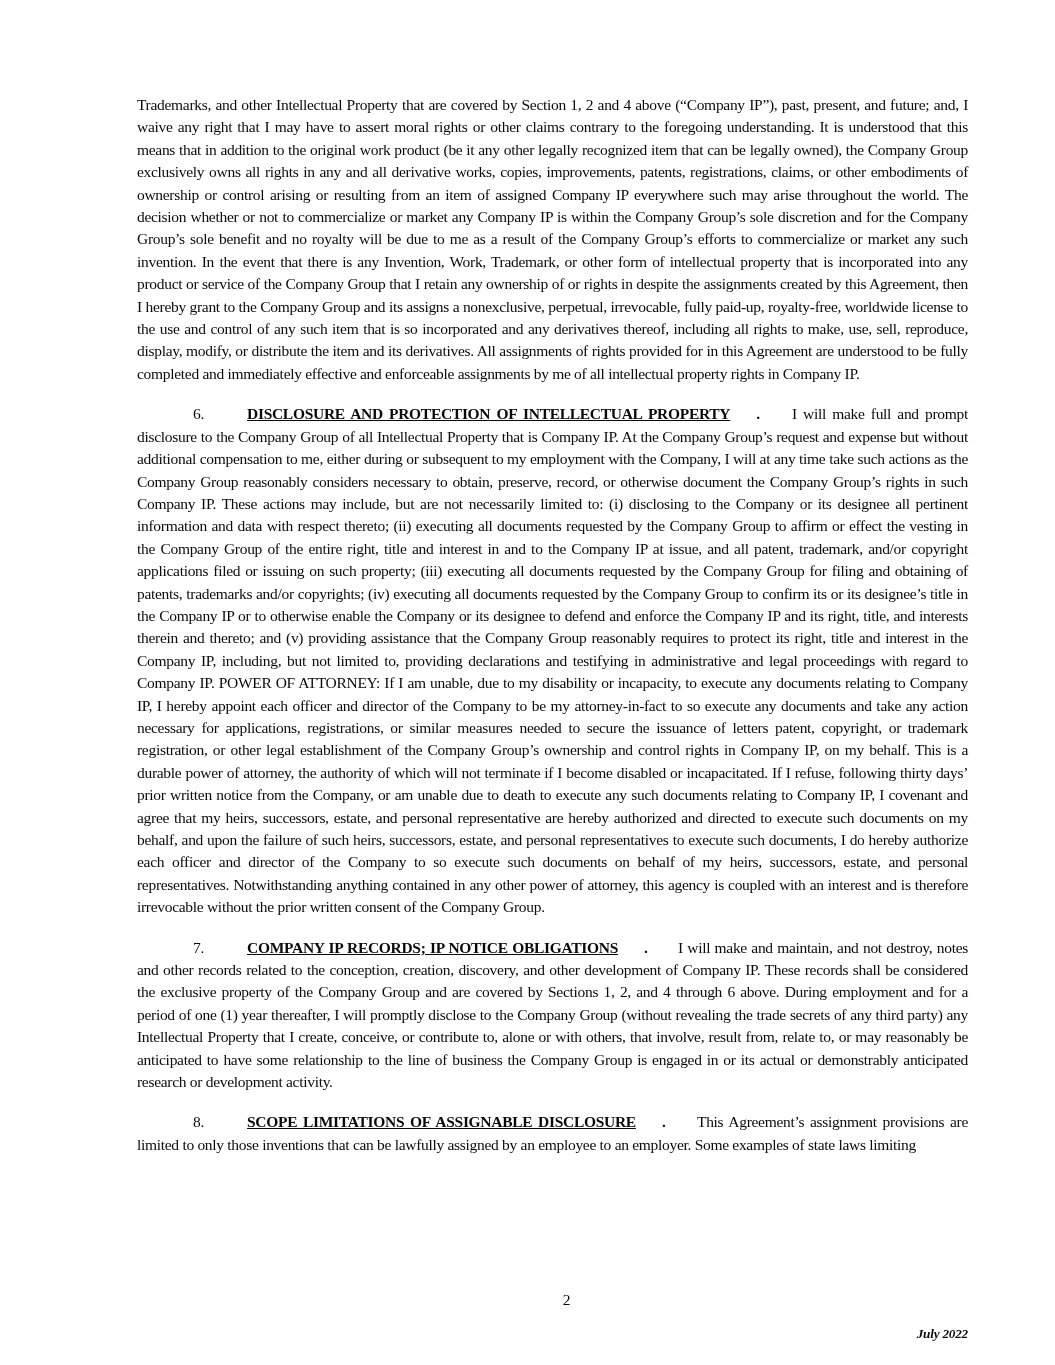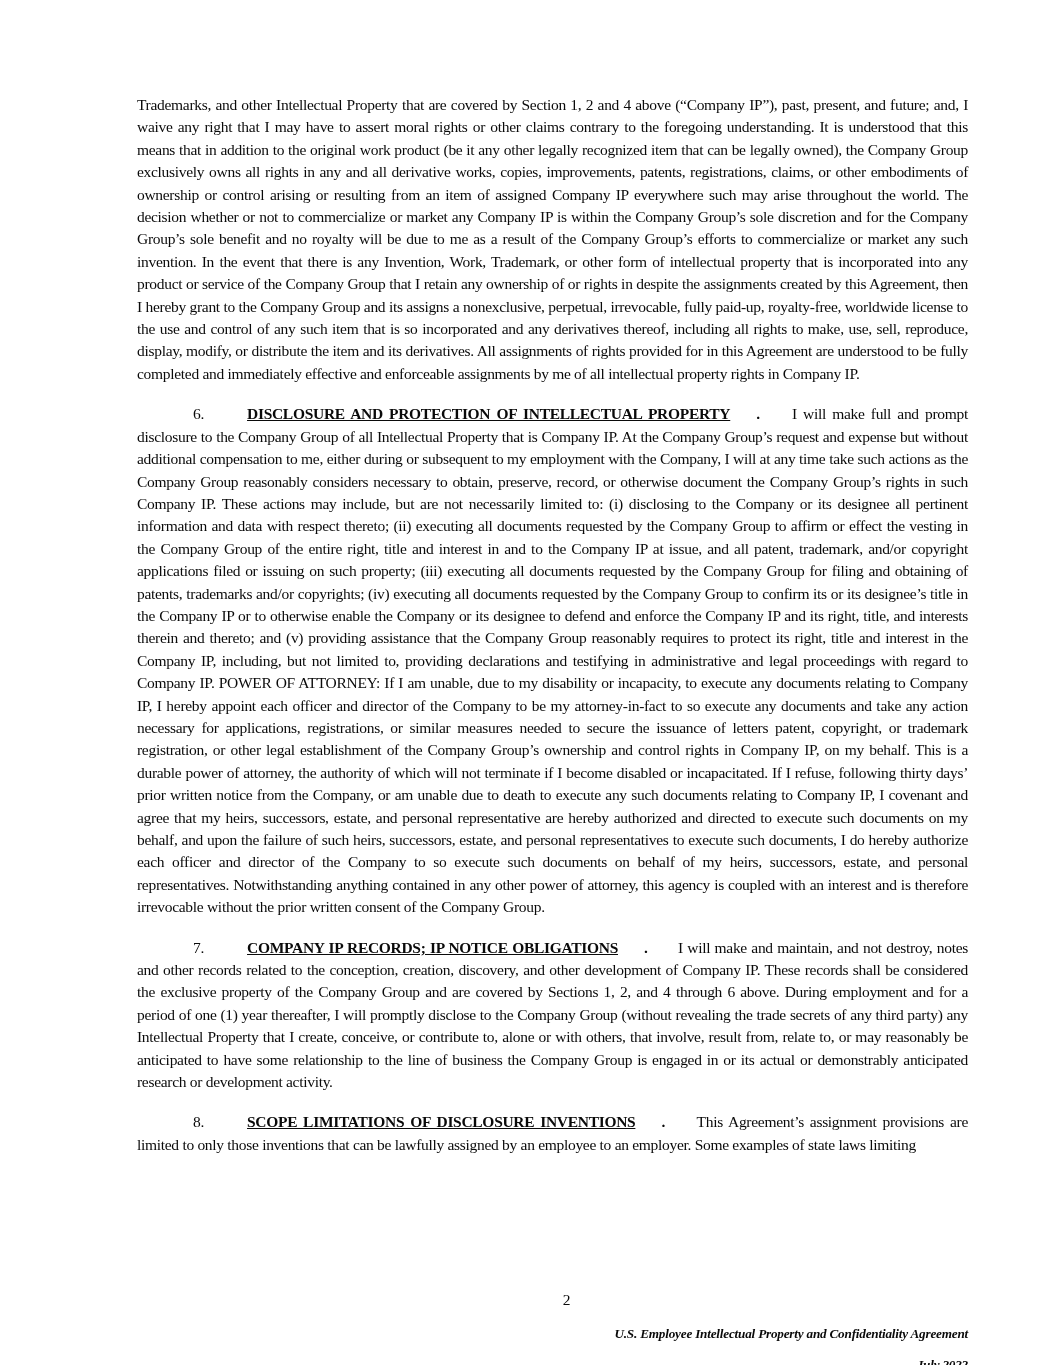--- a/index.html
+++ b/index.html
@@ -60,22 +60,21 @@
 <body>
 
 <div class="page">
 
   <p class="para">Trademarks, and other Intellectual Property that are covered by Section 1, 2 and 4 above (“Company IP”), past, present, and future; and, I waive any right that I may have to assert moral rights or other claims contrary to the foregoing understanding.  It is understood that this means that in addition to the original work product (be it any other legally recognized item that can be legally owned), the Company Group exclusively owns all rights in any and all derivative works, copies, improvements, patents, registrations, claims, or other embodiments of ownership or control arising or resulting from an item of assigned Company IP everywhere such may arise throughout the world.  The decision whether or not to commercialize or market any Company IP is within the Company Group’s sole discretion and for the Company Group’s sole benefit and no royalty will be due to me as a result of the Company Group’s efforts to commercialize or market any such invention.  In the event that there is any Invention, Work, Trademark, or other form of intellectual property that is incorporated into any product or service of the Company Group that I retain any ownership of or rights in despite the assignments created by this Agreement, then I hereby grant to the Company Group and its assigns a nonexclusive, perpetual, irrevocable, fully paid-up, royalty-free, worldwide license to the use and control of any such item that is so incorporated and any derivatives thereof, including all rights to make, use, sell, reproduce, display, modify, or distribute the item and its derivatives.  All assignments of rights provided for in this Agreement are understood to be fully completed and immediately effective and enforceable assignments by me of all intellectual property rights in Company IP.</p>
 
   <p class="para section"><span class="sec-num">6.</span><span class="sec-heading">DISCLOSURE AND PROTECTION OF INTELLECTUAL PROPERTY</span><span class="sec-period">.</span><span> I will make full and prompt disclosure to the Company Group of all Intellectual Property that is Company IP.  At the Company Group’s request and expense but without additional compensation to me, either during or subsequent to my employment with the Company, I will at any time take such actions as the Company Group reasonably considers necessary to obtain, preserve, record, or otherwise document the Company Group’s rights in such Company IP.  These actions may include, but are not necessarily limited to: (i) disclosing to the Company or its designee all pertinent information and data with respect thereto; (ii) executing all documents requested by the Company Group to affirm or effect the vesting in the Company Group of the entire right, title and interest in and to the Company IP at issue, and all patent, trademark, and/or copyright applications filed or issuing on such property; (iii) executing all documents requested by the Company Group for filing and obtaining of patents, trademarks and/or copyrights; (iv) executing all documents requested by the Company Group to confirm its or its designee’s title in the Company IP or to otherwise enable the Company or its designee to defend and enforce the Company IP and its right, title, and interests therein and thereto; and (v) providing assistance that the Company Group reasonably requires to protect its right, title and interest in the Company IP, including, but not limited to, providing declarations and testifying in administrative and legal proceedings with regard to Company IP.  POWER OF ATTORNEY: If I am unable, due to my disability or incapacity, to execute any documents relating to Company IP, I hereby appoint each officer and director of the Company to be my attorney-in-fact to so execute any documents and take any action necessary for applications, registrations, or similar measures needed to secure the issuance of letters patent, copyright, or trademark registration, or other legal establishment of the Company Group’s ownership and control rights in Company IP, on my behalf.  This is a durable power of attorney, the authority of which will not terminate if I become disabled or incapacitated.  If I refuse, following thirty days’ prior written notice from the Company, or am unable due to death to execute any such documents relating to Company IP, I covenant and agree that my heirs, successors, estate, and personal representative are hereby authorized and directed to execute such documents on my behalf, and upon the failure of such heirs, successors, estate, and personal representatives to execute such documents, I do hereby authorize each officer and director of the Company to so execute such documents on behalf of my heirs, successors, estate, and personal representatives.  Notwithstanding anything contained in any other power of attorney, this agency is coupled with an interest and is therefore irrevocable without the prior written consent of the Company Group.</span></p>
 
   <p class="para section"><span class="sec-num">7.</span><span class="sec-heading">COMPANY IP RECORDS; IP NOTICE OBLIGATIONS</span><span class="sec-period">.</span><span> I will make and maintain, and not destroy, notes and other records related to the conception, creation, discovery, and other development of Company IP.  These records shall be considered the exclusive property of the Company Group and are covered by Sections 1, 2, and 4 through 6 above.  During employment and for a period of one (1) year thereafter, I will promptly disclose to the Company Group (without revealing the trade secrets of any third party) any Intellectual Property that I create, conceive, or contribute to, alone or with others, that involve, result from, relate to, or may reasonably be anticipated to have some relationship to the line of business the Company Group is engaged in or its actual or demonstrably anticipated research or development activity.</span></p>
 
-  <p class="para section"><span class="sec-num">8.</span><span class="sec-heading">SCOPE LIMITATIONS OF DISCLOSURE INVENTIONS</span><span class="sec-period">.</span><span> This Agreement’s assignment provisions are limited to only those inventions that can be lawfully assigned by an employee to an employer.  Some examples of state laws limiting</span></p>
+  <p class="para section"><span class="sec-num">8.</span><span class="sec-heading">SCOPE LIMITATIONS OF ASSIGNABLE DISCLOSURE</span><span class="sec-period">.</span><span> This Agreement’s assignment provisions are limited to only those inventions that can be lawfully assigned by an employee to an employer.  Some examples of state laws limiting</span></p>
 
 </div>
 
 <div class="page-number">2</div>
 
 <div class="footer-block">
-  <div>U.S. Employee Intellectual Property and Confidentiality Agreement</div>
   <div>July 2022</div>
 </div>
 
 </body></html>

